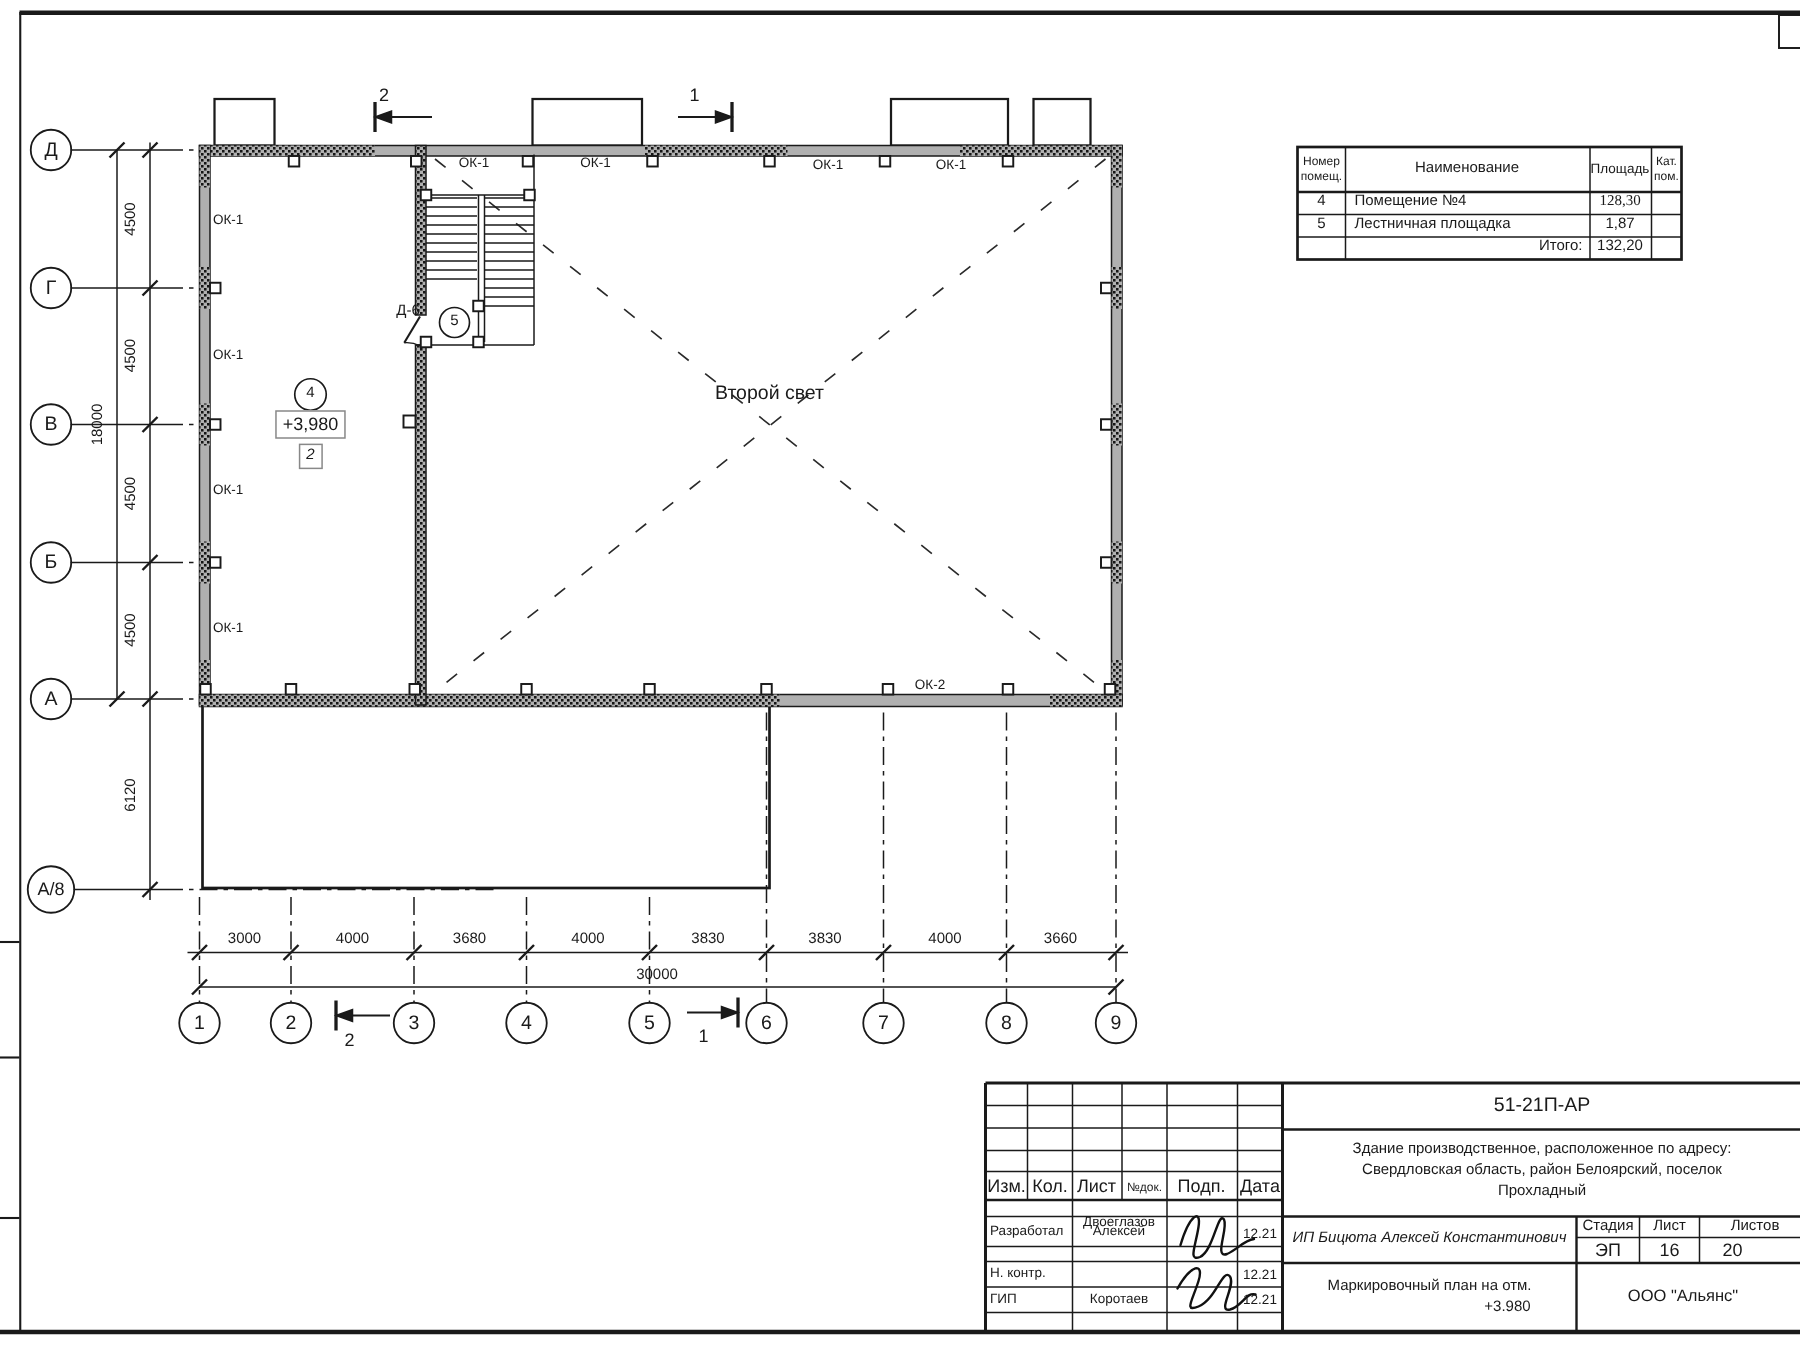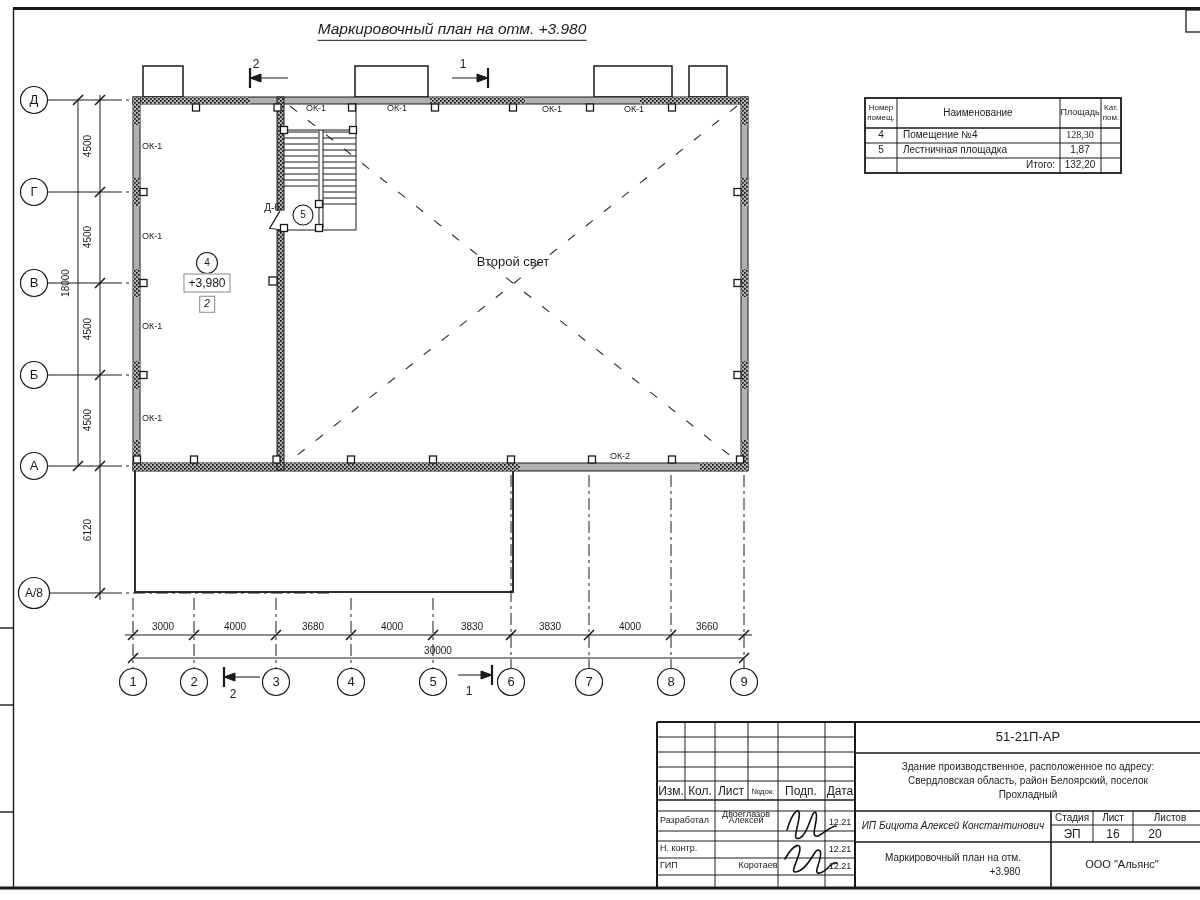--- a/index.html
+++ b/index.html
@@ -258,21 +258,20 @@
   </g>
 
   <g stroke="#111" stroke-width="1.6" fill="none" stroke-linecap="round">
     <path d="M787 830 C793 810 801 805 799 818 C797 831 792 841 800 838 C809 834 812 807 816 813 C819 819 809 839 818 836 C825 833 829 827 836 826"></path>
     <path d="M785 859 C794 843 803 841 799 854 C795 867 789 875 799 871 C811 866 815 845 820 851 C824 857 811 875 820 873 C828 871 831 861 837 863"></path>
   </g>
 </svg>
 
 <div class="ov">
 
-  <div class="t i u fs15" style="left:452px;top:30px;">Маркировочный план на отм. +3.980</div>
 
   <div class="t fs8 wrap" style="left:881px;top:113px;width:30px;">Номер помещ.</div>
   <div class="t fs10" style="left:978px;top:113px;">Наименование</div>
   <div class="t fs9" style="left:1080px;top:113px;">Площадь</div>
   <div class="t fs8 wrap" style="left:1111px;top:113px;width:20px;">Кат. пом.</div>
   <div class="t fs10" style="left:881px;top:135px;">4</div>
   <div class="t tl fs10" style="left:903px;top:135px;">Помещение №4</div>
   <div class="t fs10" style="left:1080px;top:135px;font-family:Liberation Serif, serif;">128,30</div>
   <div class="t fs10" style="left:881px;top:150px;">5</div>
   <div class="t tl fs10" style="left:903px;top:150px;">Лестничная площадка</div>
@@ -348,21 +347,21 @@
   <div class="t fs12" style="left:801px;top:791px;">Подп.</div>
   <div class="t fs12" style="left:840px;top:791px;">Дата</div>
 
   <div class="t tl fs9" style="left:660px;top:821px;">Разработал</div>
   <div class="t fs9" style="left:746px;top:821px;">Алексей</div>
   <div class="t fs9" style="left:840px;top:823px;">12.21</div>
   <div class="t tl fs9" style="left:660px;top:849px;">Н. контр.</div>
   <div class="t fs9" style="left:746px;top:815px;">Двоеглазов</div>
   <div class="t fs9" style="left:840px;top:850px;">12.21</div>
   <div class="t tl fs9" style="left:660px;top:866px;">ГИП</div>
-  <div class="t fs9" style="left:746px;top:866px;padding-left:24px;">Коротаев</div>
+  <div class="t fs9" style="left:746px;top:866px;">Коротаев</div>
   <div class="t fs9" style="left:840px;top:867px;">12.21</div>
 
   <div class="t i fs10" style="left:953px;top:826px;">ИП Бицюта Алексей Константинович</div>
   <div class="t fs10" style="left:1072px;top:818px;">Стадия</div>
   <div class="t fs10" style="left:1113px;top:818px;">Лист</div>
   <div class="t fs10" style="left:1170px;top:818px;">Листов</div>
   <div class="t fs12" style="left:1072px;top:834px;">ЭП</div>
   <div class="t fs12" style="left:1113px;top:834px;">16</div>
   <div class="t fs12" style="left:1155px;top:834px;">20</div>
   <div class="t fs10" style="left:953px;top:858px;">Маркировочный план на отм.</div>

